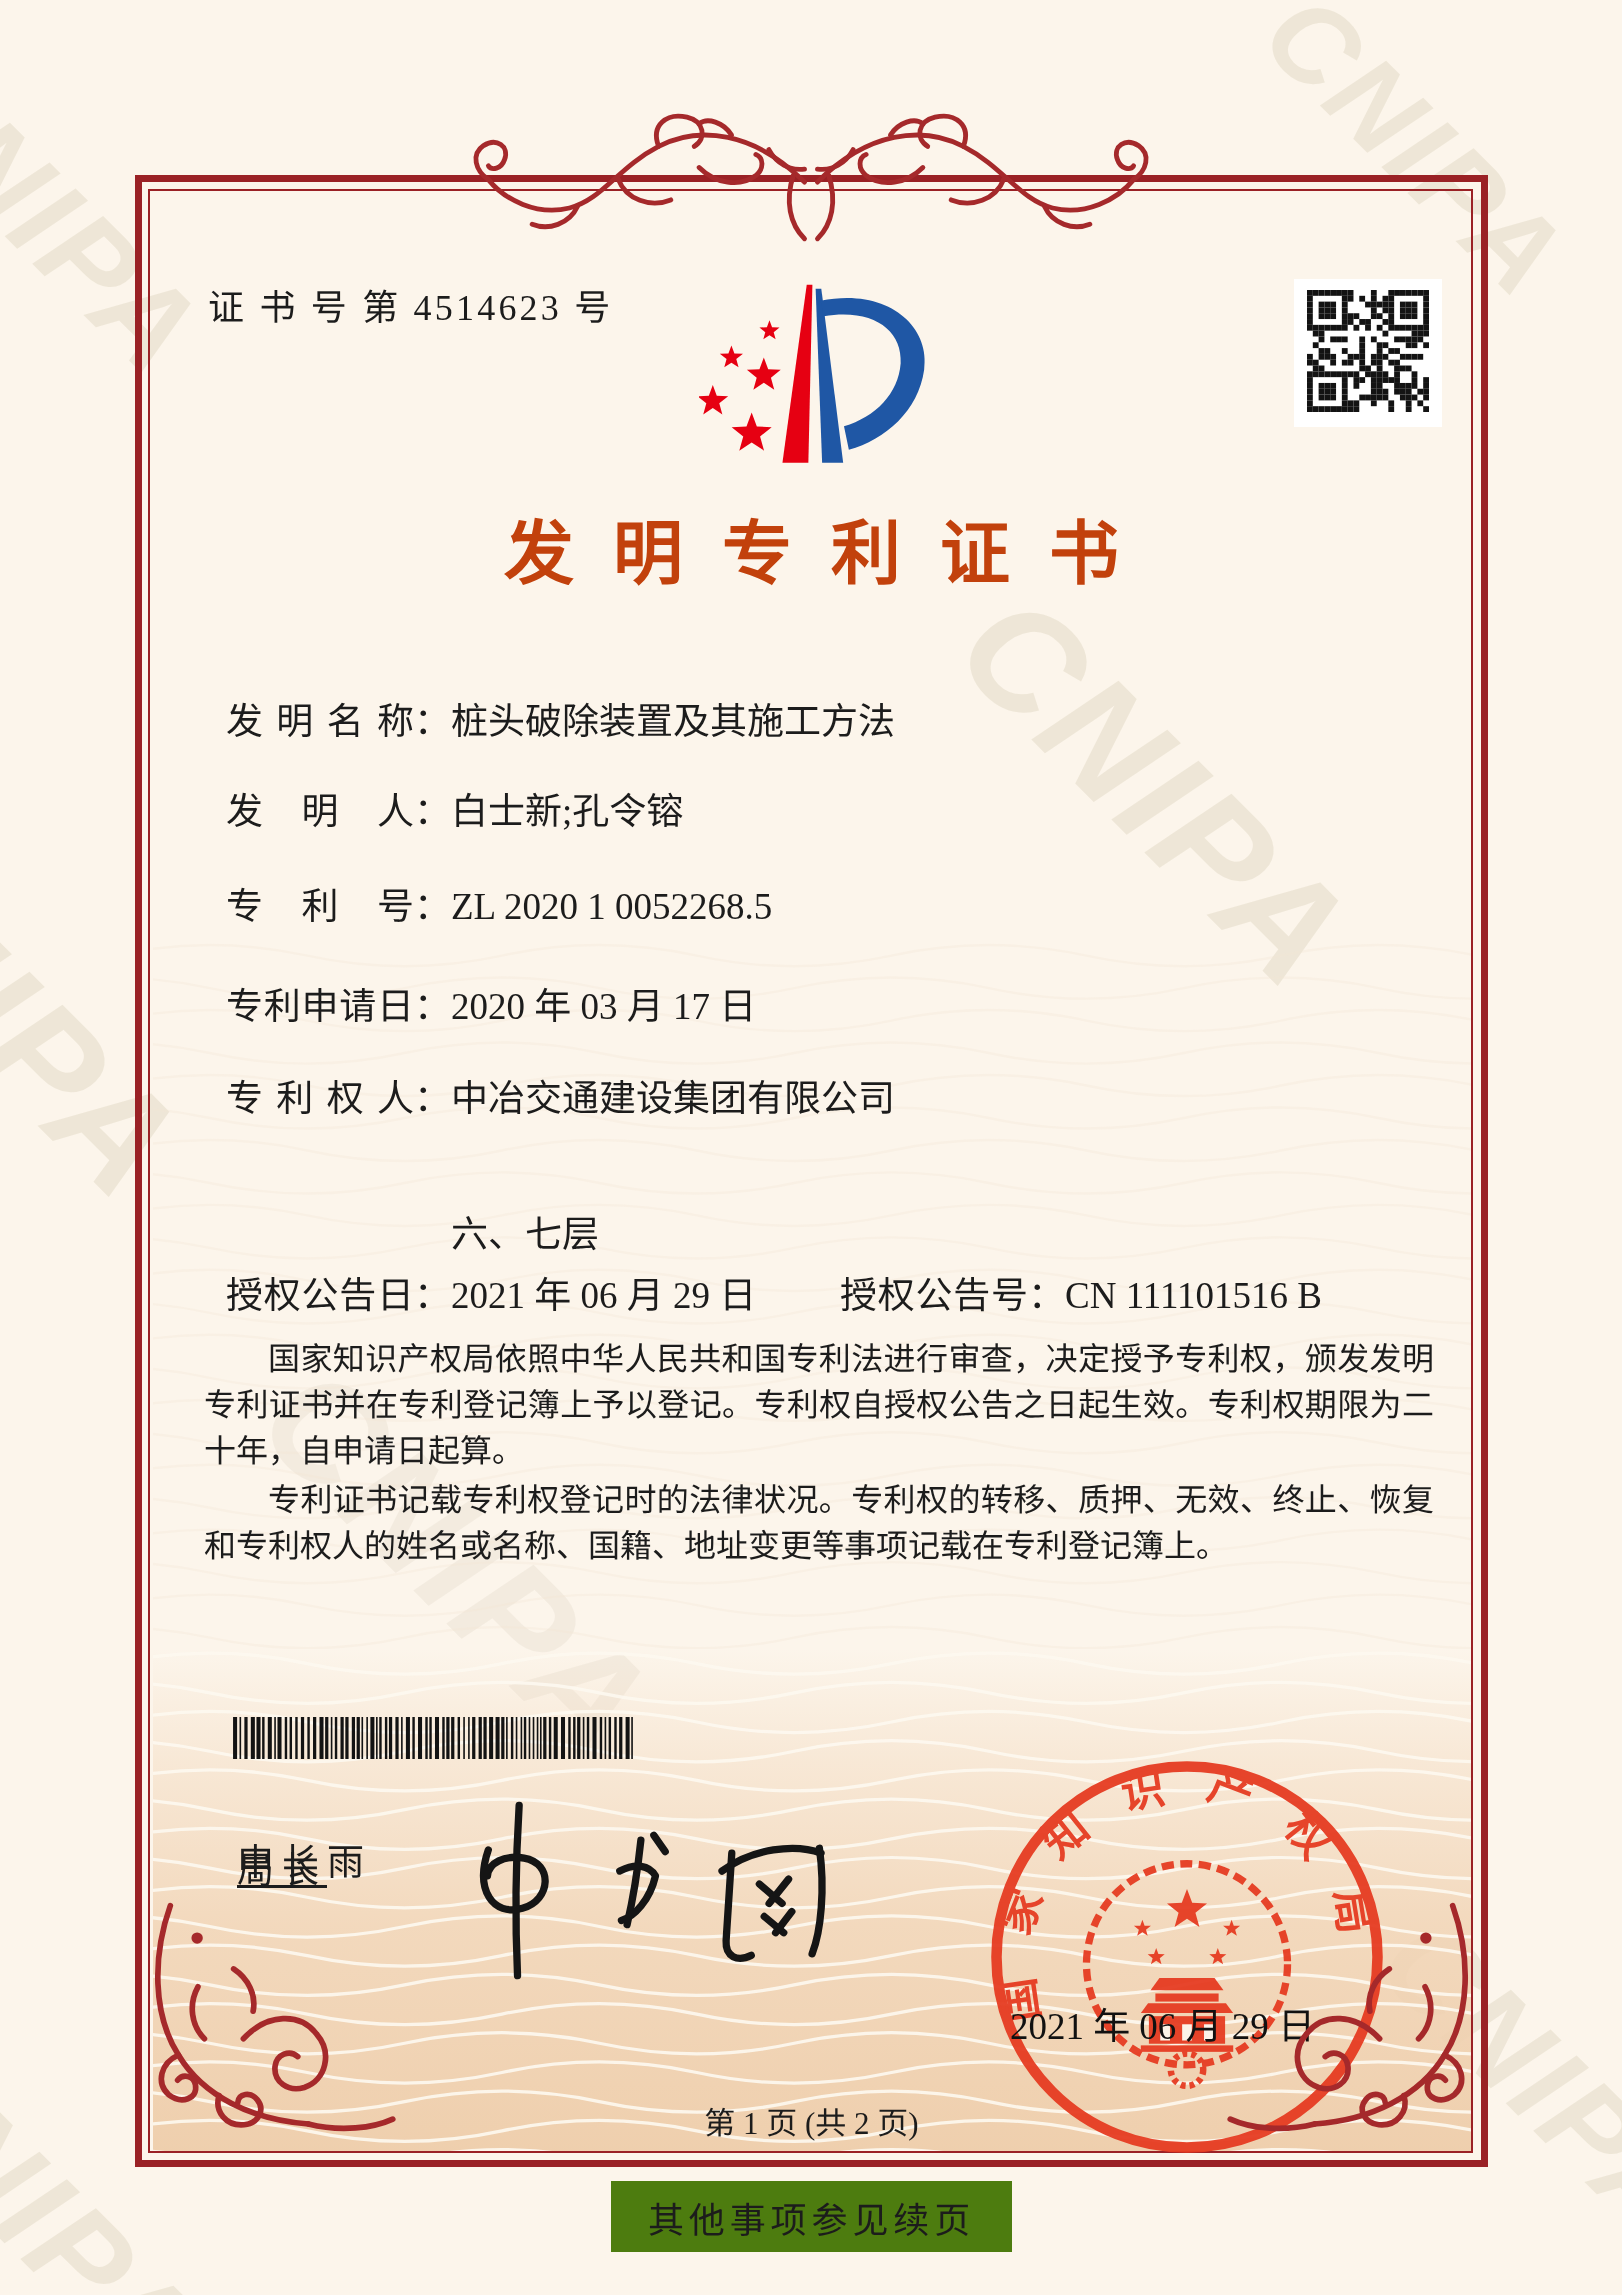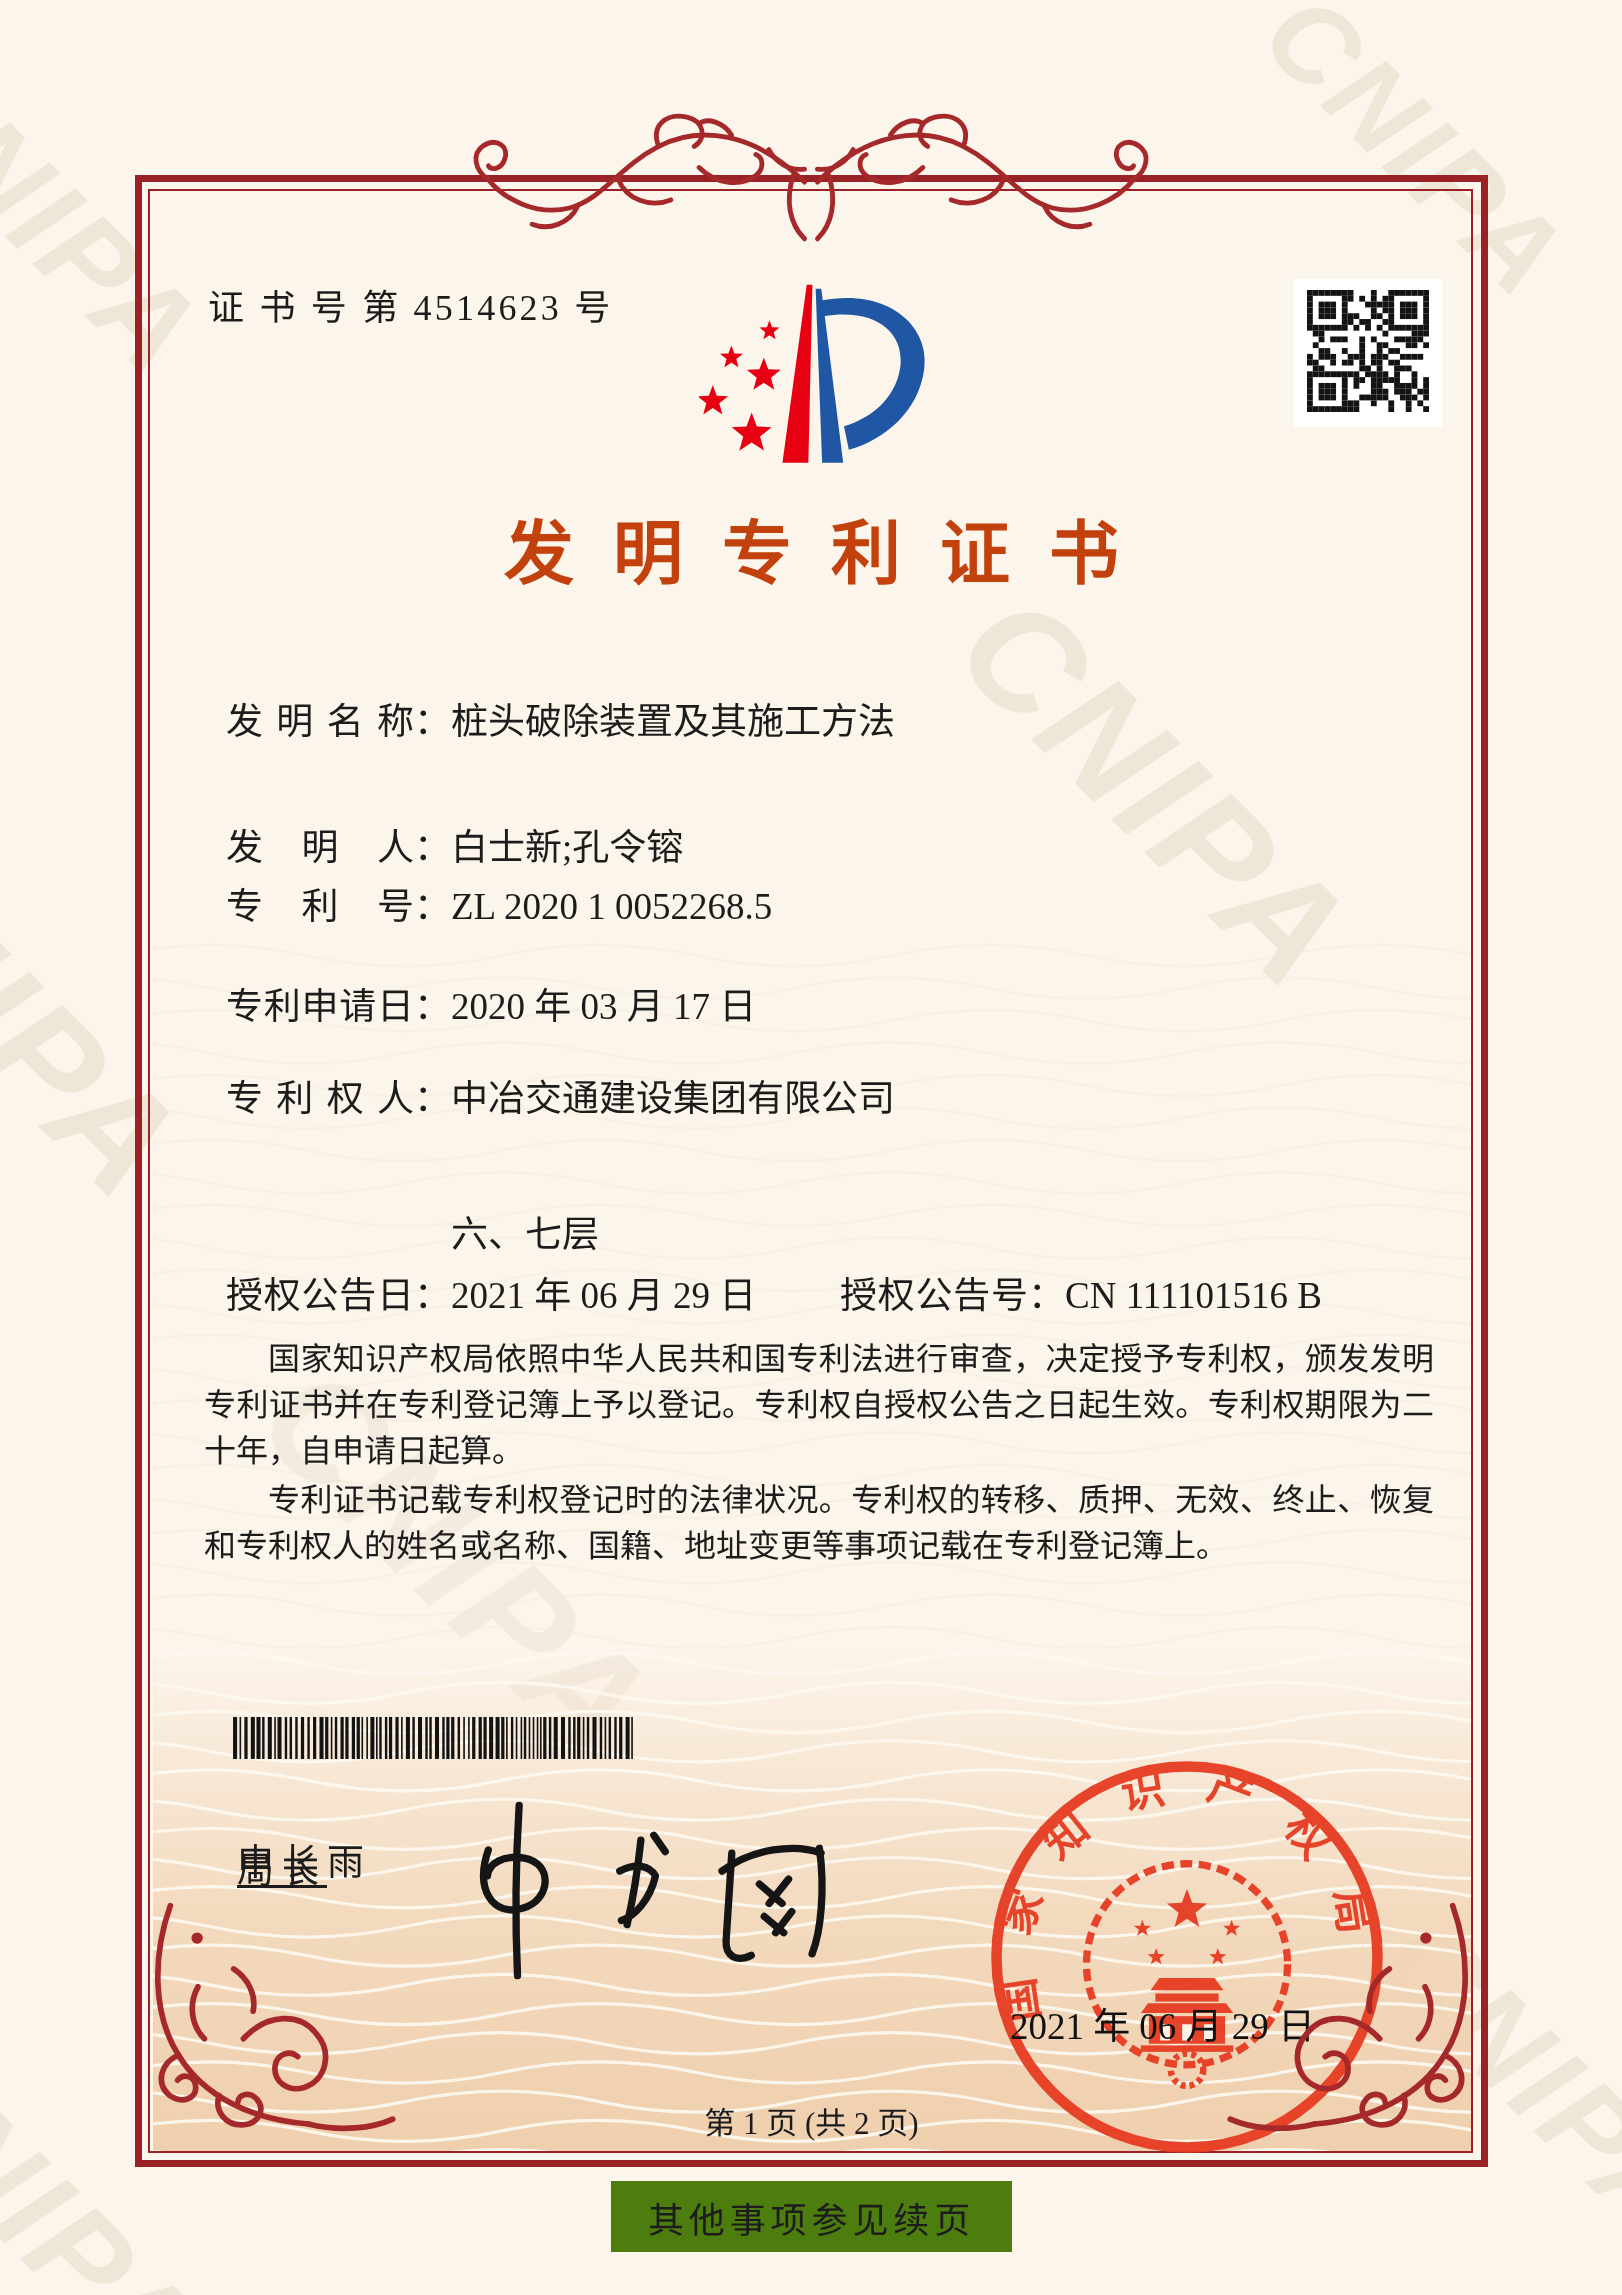--- a/index.html
+++ b/index.html
@@ -432,21 +432,21 @@
           <rect x="119" y="140" width="7" height="7" fill="#131313"></rect>
           <rect x="140" y="140" width="7" height="7" fill="#131313"></rect>
         </svg></div>
     </div>
 
   <div class="title">发明专利证书</div>
 
   <div class="row" style="top:691px">
     <span class="lab">发明名称</span><span class="colon">：</span><span class="val">桩头破除装置及其施工方法</span>
   </div>
-  <div class="row" style="top:817px">
+  <div class="row" style="top:781px">
     <span class="lab">发明人</span><span class="colon">：</span><span class="val">白士新;孔令镕</span>
   </div>
   <div class="row" style="top:876px">
     <span class="lab">专利号</span><span class="colon">：</span><span class="val">ZL 2020 1 0052268.5</span>
   </div>
   <div class="row" style="top:976px">
     <span class="lab">专利申请日</span><span class="colon">：</span><span class="val">2020 年 03 月 17 日</span>
   </div>
   <div class="row" style="top:1068px">
     <span class="lab">专利权人</span><span class="colon">：</span><span class="val">中冶交通建设集团有限公司</span>

